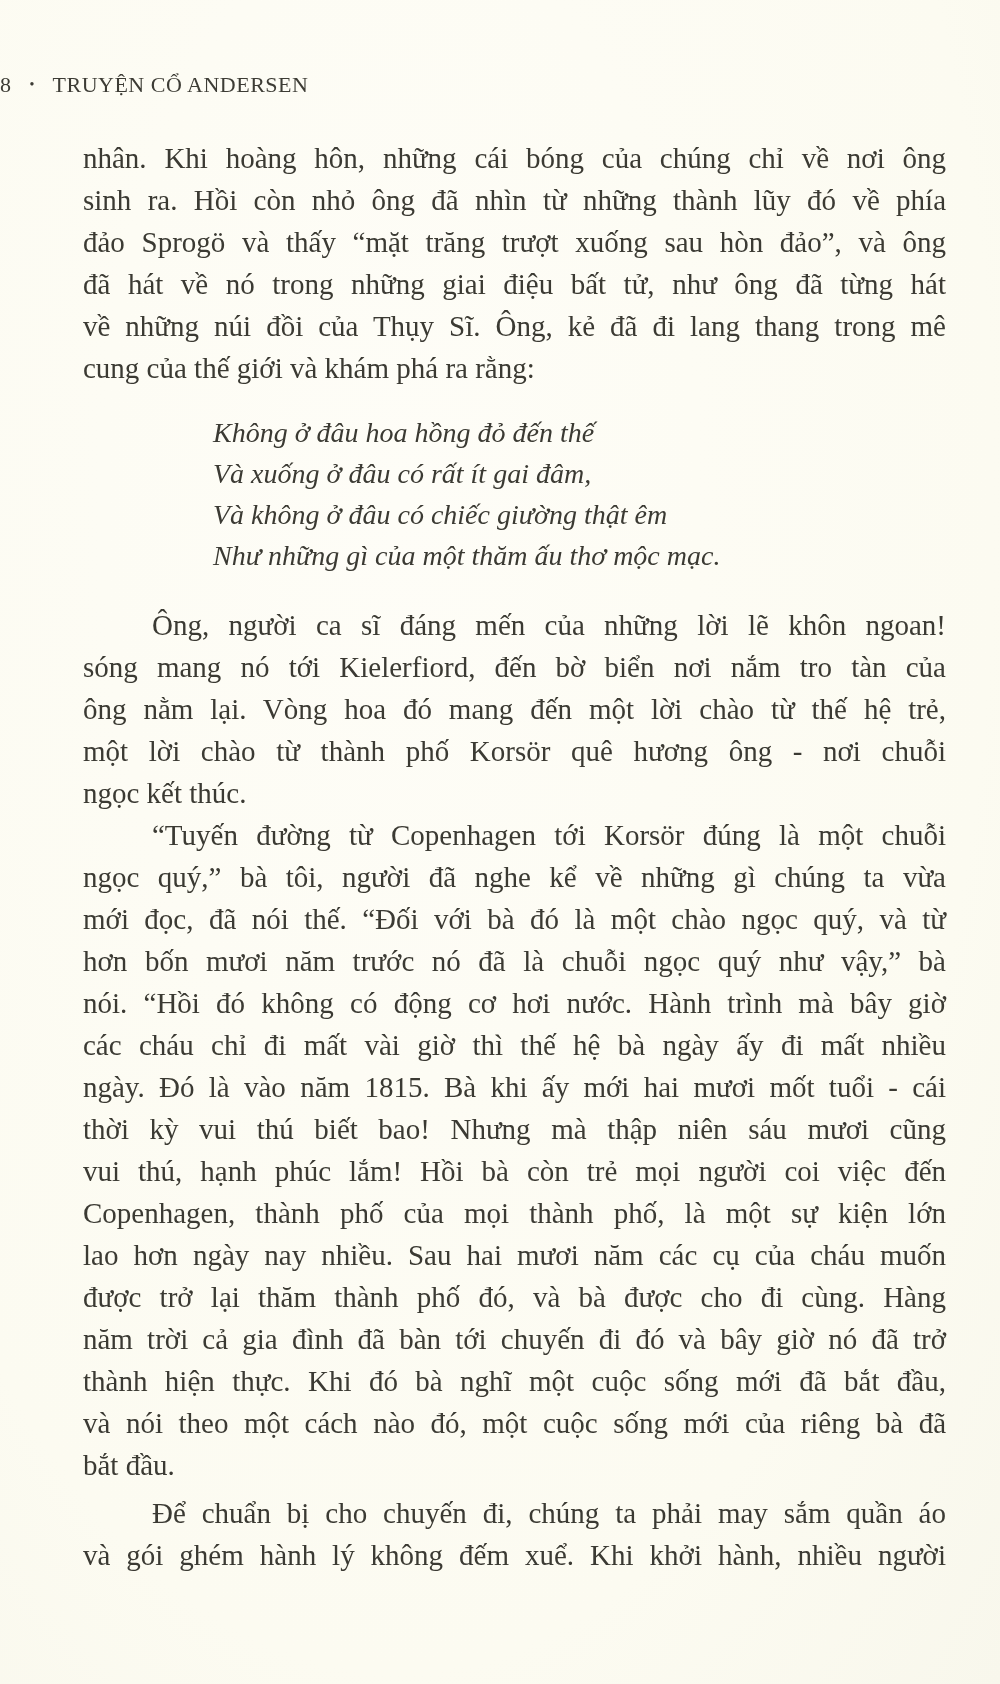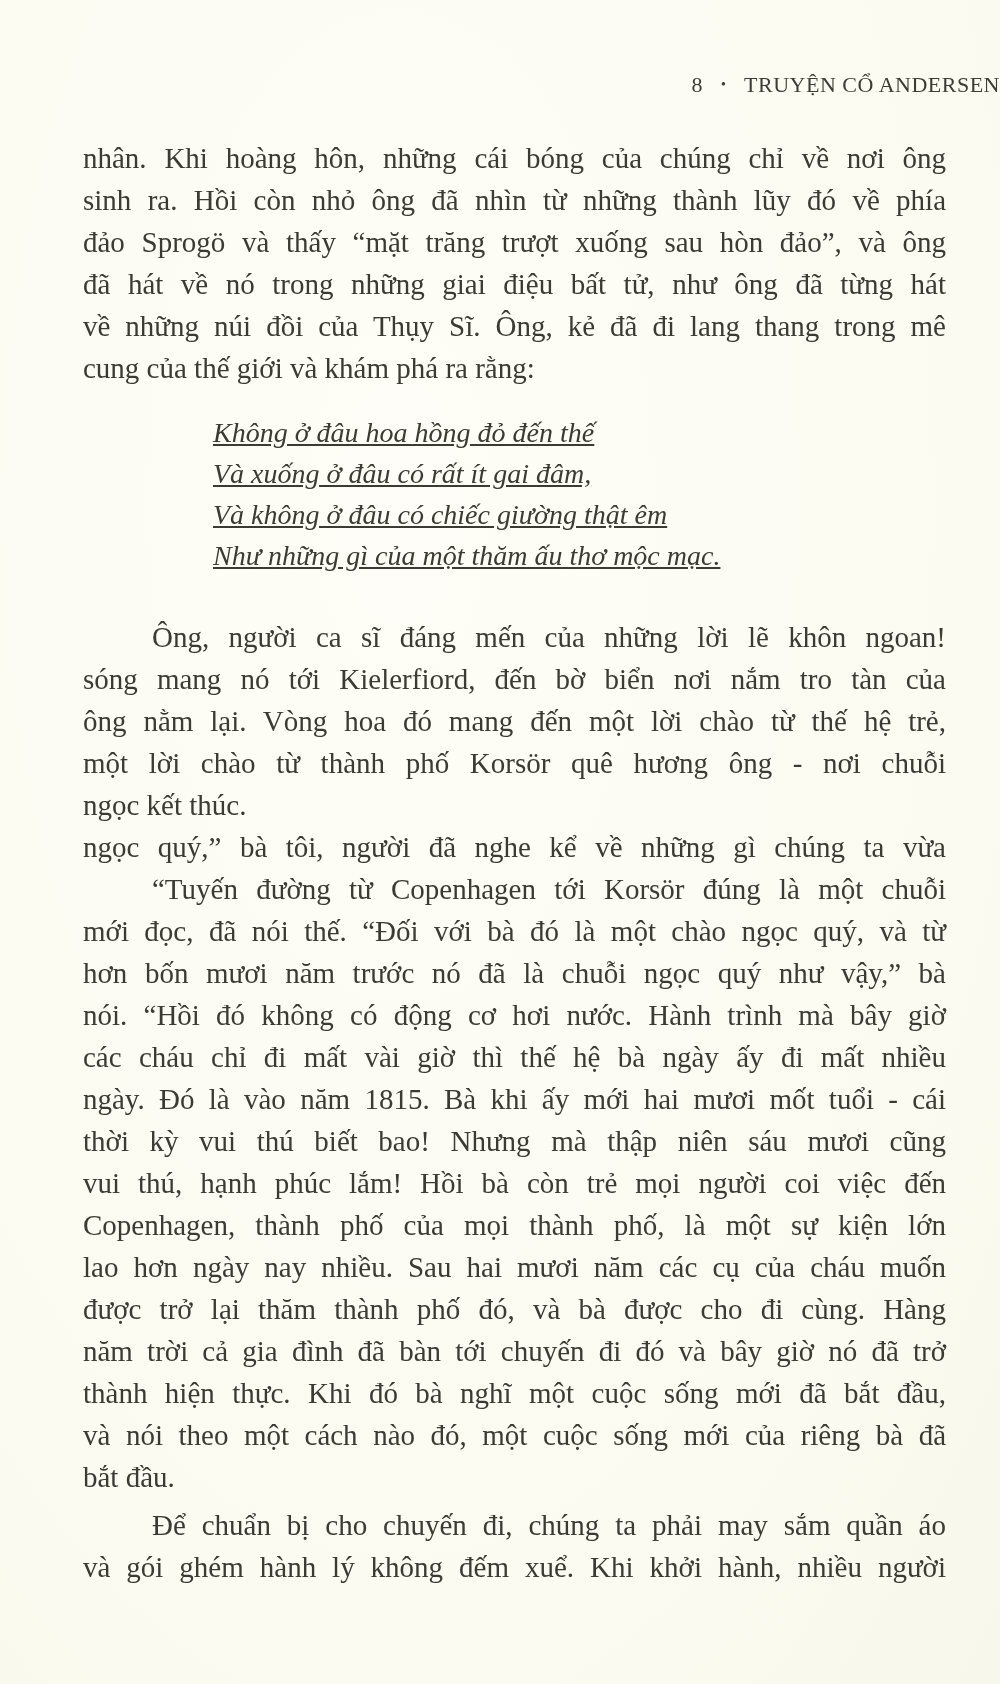--- a/index.html
+++ b/index.html
@@ -19,21 +19,21 @@
       position: absolute;
       left: 0; top: 0;
       width: 1000px; height: 1684px;
       background: radial-gradient(ellipse at 40% 30%, #fefdf7 0%, #fcfbf1 70%, #f8f7ec 100%);
     }
     .running-head {
       position: absolute;
       top: 72px;
       left: 0;
       width: 1000px;
-      text-align: right;
+      text-align: left;
       font-family: "Liberation Serif", "DejaVu Serif", serif;
       font-size: 22px;
       letter-spacing: 0.5px;
       color: #3d3c35;
     }
     .running-head .bullet {
       display: inline-block;
       margin: 0 12px;
       font-size: 14px;
       vertical-align: 3px;
@@ -56,23 +56,22 @@
       overflow: visible;
     }
     .line.last {
       text-align-last: left;
     }
     .line.indent {
       padding-left: 69px;
     }
     .poem {
       margin-top: 23px;
-      margin-bottom: 40px;
+      margin-bottom: 28px;
       padding-left: 130px;
-      text-decoration: underline;
     }
     .poem .verse {
       display: block;
       height: 41px;
       line-height: 41px;
       font-family: "Liberation Serif", "DejaVu Serif", serif;
       font-style: italic;
       font-size: 28px;
       white-space: nowrap;
     }
@@ -111,22 +110,22 @@
 
     <div>
       <span class="line indent">Ông, người ca sĩ đáng mến của những lời lẽ khôn ngoan!</span>
       <span class="line">sóng mang nó tới Kielerfiord, đến bờ biển nơi nắm tro tàn của</span>
       <span class="line">ông nằm lại. Vòng hoa đó mang đến một lời chào từ thế hệ trẻ,</span>
       <span class="line">một lời chào từ thành phố Korsör quê hương ông - nơi chuỗi</span>
       <span class="line last">ngọc kết thúc.</span>
     </div>
 
     <div>
+      <span class="line indent">“Tuyến đường từ Copenhagen tới Korsör đúng là một chuỗi</span>
       <span class="line">ngọc quý,” bà tôi, người đã nghe kể về những gì chúng ta vừa</span>
-      <span class="line indent">“Tuyến đường từ Copenhagen tới Korsör đúng là một chuỗi</span>
       <span class="line">mới đọc, đã nói thế. “Đối với bà đó là một chào ngọc quý, và từ</span>
       <span class="line">hơn bốn mươi năm trước nó đã là chuỗi ngọc quý như vậy,” bà</span>
       <span class="line">nói. “Hồi đó không có động cơ hơi nước. Hành trình mà bây giờ</span>
       <span class="line">các cháu chỉ đi mất vài giờ thì thế hệ bà ngày ấy đi mất nhiều</span>
       <span class="line">ngày. Đó là vào năm 1815. Bà khi ấy mới hai mươi mốt tuổi - cái</span>
       <span class="line">thời kỳ vui thú biết bao! Nhưng mà thập niên sáu mươi cũng</span>
       <span class="line">vui thú, hạnh phúc lắm! Hồi bà còn trẻ mọi người coi việc đến</span>
       <span class="line">Copenhagen, thành phố của mọi thành phố, là một sự kiện lớn</span>
       <span class="line">lao hơn ngày nay nhiều. Sau hai mươi năm các cụ của cháu muốn</span>
       <span class="line">được trở lại thăm thành phố đó, và bà được cho đi cùng. Hàng</span>

